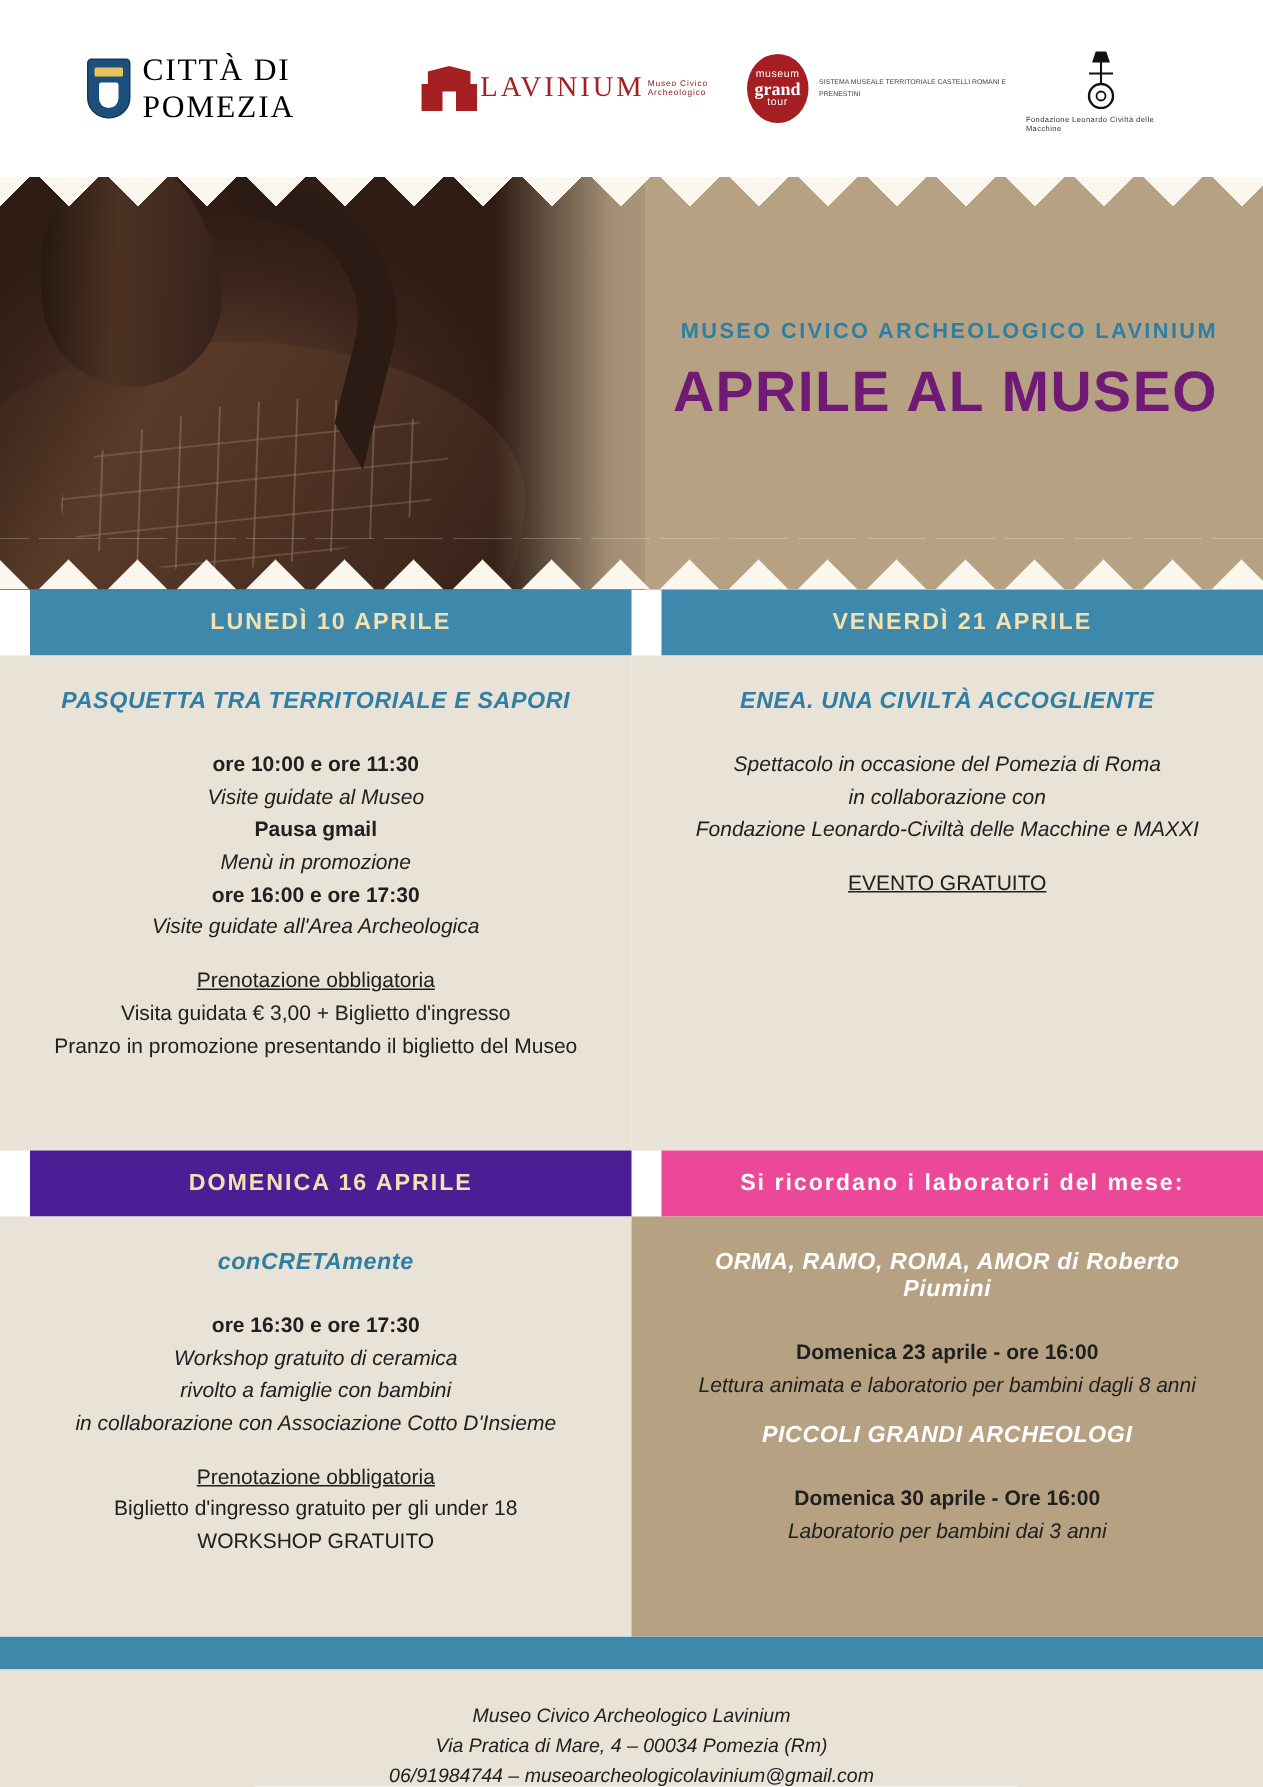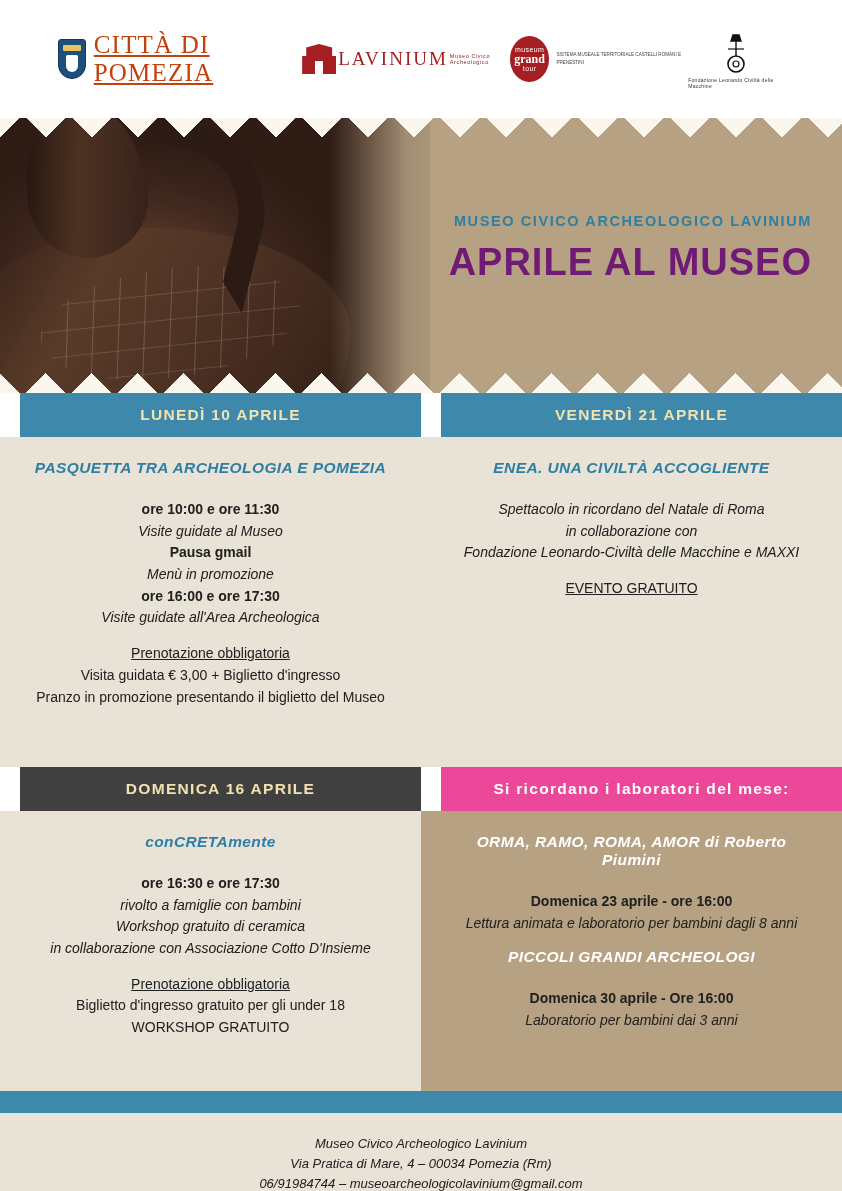--- a/index.html
+++ b/index.html
@@ -47,24 +47,23 @@
   }
   .logo-pomezia .crest::after {
     content: "";
     position: absolute;
     left: 7px; right: 7px; top: 15px; bottom: 6px;
     background: #ffffff;
     border-radius: 2px 2px 8px 8px;
   }
   .logo-pomezia .txt {
     font-family: "Liberation Serif", serif;
-    font-size: 25px;
+    font-size: 21px;
     letter-spacing: 1.2px;
-    color: #c2410c;
-    text-decoration: underline;
+    color: #000000;
   }
 
   .logo-lavinium { flex-direction: row; gap: 2px; }
   .lav-mark {
     width: 46px; height: 30px;
     background: #a41e22;
     -webkit-clip-path: polygon(0% 40%, 12% 40%, 12% 12%, 50% 0%, 88% 12%, 88% 40%, 100% 40%, 100% 100%, 0% 100%);
     clip-path: polygon(0% 40%, 12% 40%, 12% 12%, 50% 0%, 88% 12%, 88% 40%, 100% 40%, 100% 100%, 0% 100%);
     position: relative;
   }
@@ -216,21 +215,21 @@
     height: 44px;
     display: flex;
     align-items: center;
     justify-content: center;
     font-size: 15.5px;
     font-weight: bold;
     letter-spacing: 1.3px;
     margin-left: 20px;
   }
   .head-blue { background: #3e89ab; color: #f3e2b0; }
-  .head-blue-2 { background: #404040; color: #f3e2b0; }
+  .head-blue-2 { background: #4c1d95; color: #f3e2b0; }
   .head-tan { background: #ec4899; color: #ffffff; }
   .col { width: 50%; box-sizing: border-box; }
   .body-cream { background: #e8e2d7; }
   .body-tan { background: #b6a283; }
 
   .sec-body {
     padding: 22px 26px 26px;
     box-sizing: border-box;
     text-align: center;
     color: #20201f;
@@ -324,58 +323,58 @@
   </div>
 </div>
 
 <div class="band">
   <div class="col band-head head-blue">LUNEDÌ 10 APRILE</div>
   <div class="col band-head head-blue">VENERDÌ 21 APRILE</div>
 </div>
 
 <div class="band row1-body">
   <div class="col body-cream sec-body">
-    <div class="sec-title">PASQUETTA TRA ARCHEOLOGIA E POMEZIA</div>
+    <div class="sec-title">PASQUETTA TRA TERRITORIALE E SAPORI</div>
     <div>
         <div class="line b">ore 10:00 e ore 11:30</div>
         <div class="line i">Visite guidate al Museo</div>
         <div class="line b">Pausa gmail</div>
         <div class="line i">Menù in promozione</div>
         <div class="line b">ore 16:00 e ore 17:30</div>
         <div class="line i">Visite guidate all'Area Archeologica</div>
         <div class="gap"></div>
         <div class="line u">Prenotazione obbligatoria</div>
         <div class="line">Visita guidata € 3,00 + Biglietto d'ingresso</div>
         <div class="line">Pranzo in promozione presentando il biglietto del Museo</div>
       </div>
   </div>
   <div class="col body-cream sec-body">
     <div class="sec-title">ENEA. UNA CIVILTÀ ACCOGLIENTE</div>
     <div>
-        <div class="line i">Spettacolo in ricordano del Natale di Roma</div>
+        <div class="line i">Spettacolo in occasione del Pomezia di Roma</div>
         <div class="line i">in collaborazione con</div>
         <div class="line i">Fondazione Leonardo-Civiltà delle Macchine e MAXXI</div>
         <div class="gap"></div>
         <div class="line u">EVENTO GRATUITO</div>
       </div>
   </div>
 </div>
 
 <div class="band">
   <div class="col band-head head-blue-2">DOMENICA 16 APRILE</div>
   <div class="col band-head head-tan">Si ricordano i laboratori del mese:</div>
 </div>
 
 <div class="band row2-body">
   <div class="col body-cream sec-body">
     <div class="sec-title">conCRETAmente</div>
     <div>
         <div class="line b">ore 16:30 e ore 17:30</div>
+        <div class="line i">Workshop gratuito di ceramica</div>
         <div class="line i">rivolto a famiglie con bambini</div>
-        <div class="line i">Workshop gratuito di ceramica</div>
         <div class="line i">in collaborazione con Associazione Cotto D'Insieme</div>
         <div class="gap"></div>
         <div class="line u">Prenotazione obbligatoria</div>
         <div class="line">Biglietto d'ingresso gratuito per gli under 18</div>
         <div class="line">WORKSHOP GRATUITO</div>
       </div>
   </div>
   <div class="col body-tan sec-body">
     <div>
         <div class="sec-title light">ORMA, RAMO, ROMA, AMOR di Roberto Piumini</div>

